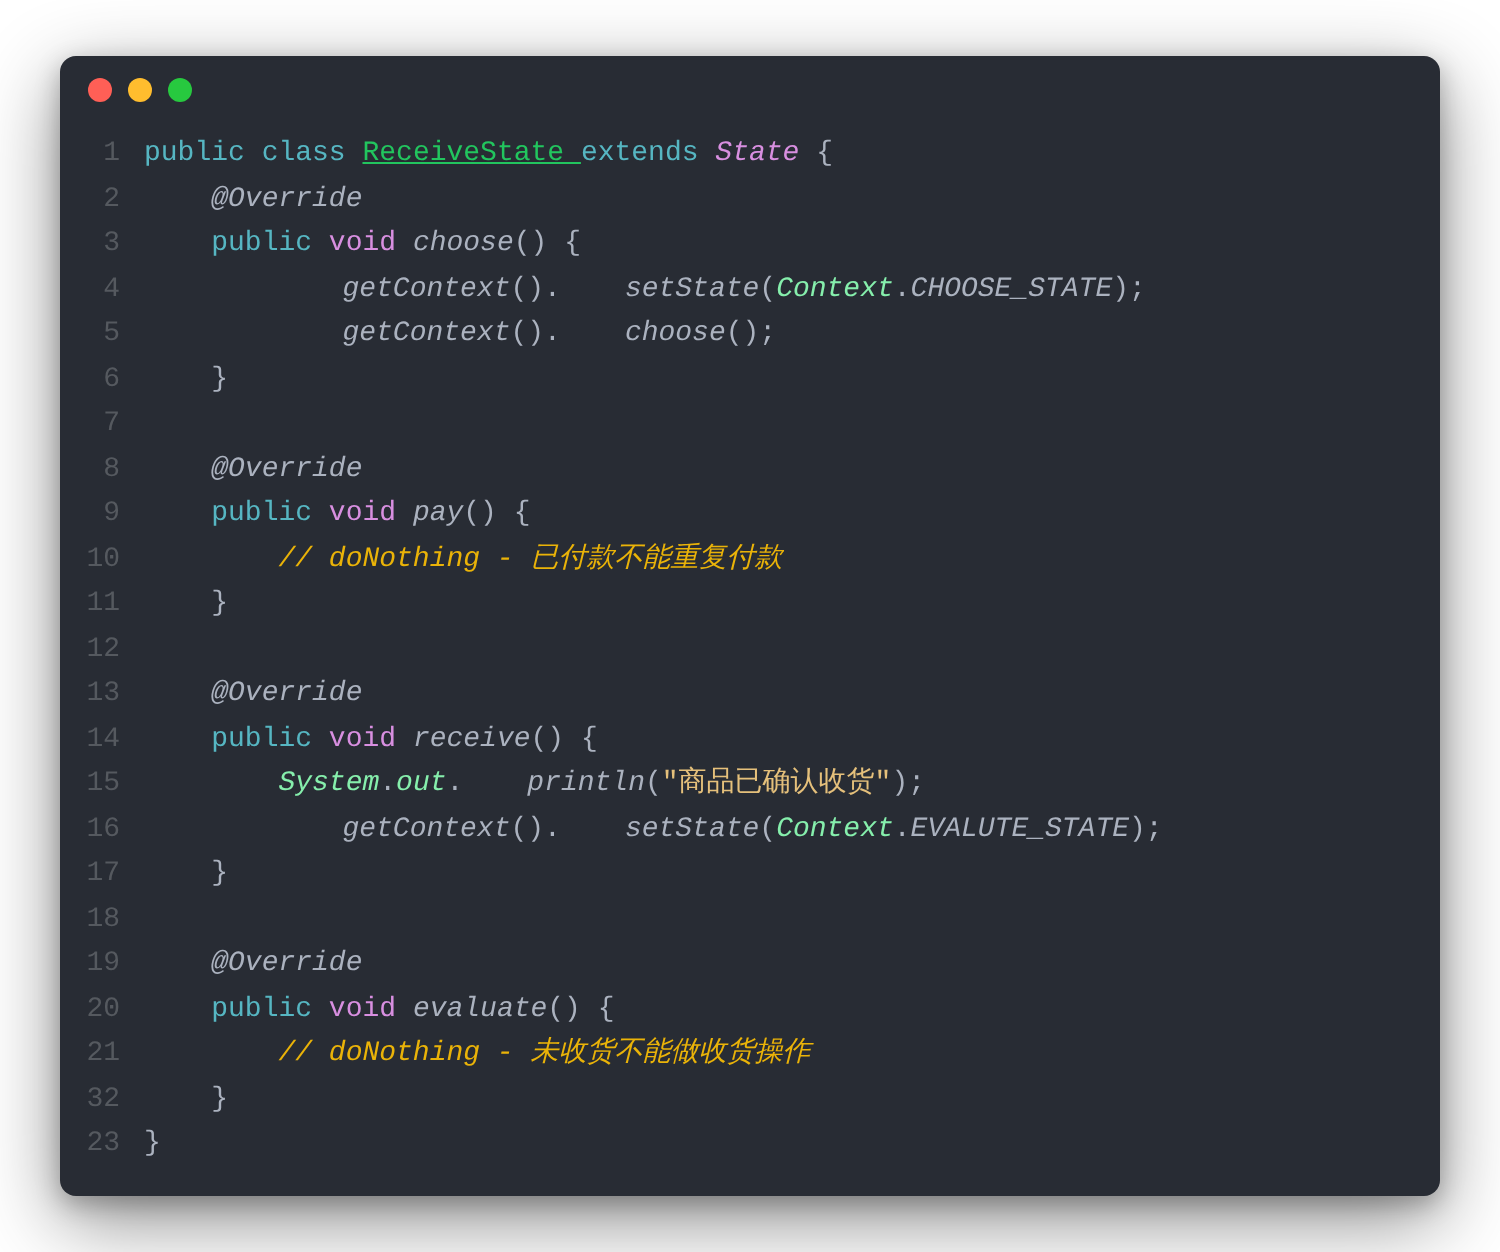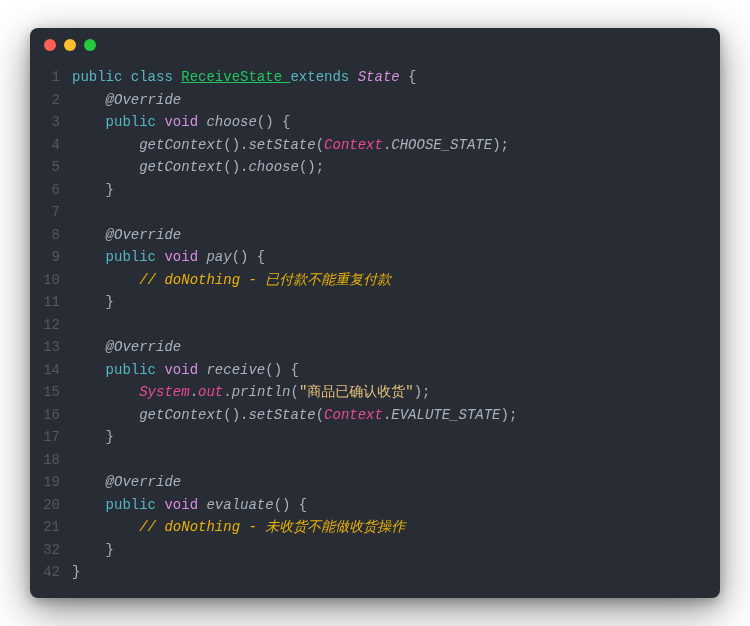--- a/index.html
+++ b/index.html
@@ -54,23 +54,23 @@
     padding-right: 16px;
     overflow: hidden;
   }
   .tok-keyword  { color: #56b6c2; }
   .tok-type     { color: #22c55e; text-decoration: underline; }
   .tok-extends  { color: #56b6c2; margin-top: 16px; }
   .tok-super    { color: #d88fe0; font-style: italic; }
   .tok-anno     { color: #abb2bf; font-style: italic; }
   .tok-rettype  { color: #d88fe0; }
   .tok-method   { color: #abb2bf; font-style: italic; }
-  .tok-call     { color: #abb2bf; font-style: italic; }
+  .tok-call     { color: #abb2bf; font-style: italic; margin-left: 32px; }
   .tok-const    { color: #abb2bf; font-style: italic; }
-  .tok-obj      { color: #ec4899; font-style: italic; }
+  .tok-obj      { color: #86efac; font-style: italic; }
   .tok-string   { color: #e5c07b; }
   .tok-comment  { color: #eab308; font-style: italic; }
   .punct        { color: #abb2bf; }
 </style>
 </head>
 <body>
 
 <div class="window">
   <div class="titlebar">
     <div class="dot red"></div>
@@ -94,17 +94,17 @@
         <div>13</div>
         <div>14</div>
         <div>15</div>
         <div>16</div>
         <div>17</div>
         <div>18</div>
         <div>19</div>
         <div>20</div>
         <div>21</div>
         <div>32</div>
-        <div>42</div>
+        <div>23</div>
       </div>
     <div class="code" id="code"><div><span class="tok-keyword">public </span><span class="tok-keyword">class </span><span class="tok-type">ReceiveState </span><span class="tok-extends">extends </span><span class="tok-super">State </span><span class="punct">{</span></div><div>    <span class="tok-anno">@Override</span></div><div>    <span class="tok-keyword">public </span><span class="tok-rettype">void </span><span class="tok-method">choose</span><span class="punct">() {</span></div><div>        <span class="tok-call">getContext</span><span class="punct">().</span><span class="tok-call">setState</span><span class="punct">(</span><span class="tok-obj">Context</span><span class="punct">.</span><span class="tok-const">CHOOSE_STATE</span><span class="punct">);</span></div><div>        <span class="tok-call">getContext</span><span class="punct">().</span><span class="tok-call">choose</span><span class="punct">();</span></div><div>    <span class="punct">}</span></div><div>&nbsp;</div><div>    <span class="tok-anno">@Override</span></div><div>    <span class="tok-keyword">public </span><span class="tok-rettype">void </span><span class="tok-method">pay</span><span class="punct">() {</span></div><div>        <span class="tok-comment">// doNothing - 已付款不能重复付款</span></div><div>    <span class="punct">}</span></div><div>&nbsp;</div><div>    <span class="tok-anno">@Override</span></div><div>    <span class="tok-keyword">public </span><span class="tok-rettype">void </span><span class="tok-method">receive</span><span class="punct">() {</span></div><div>        <span class="tok-obj">System</span><span class="punct">.</span><span class="tok-obj">out</span><span class="punct">.</span><span class="tok-call">println</span><span class="punct">(</span><span class="tok-string">"商品已确认收货"</span><span class="punct">);</span></div><div>        <span class="tok-call">getContext</span><span class="punct">().</span><span class="tok-call">setState</span><span class="punct">(</span><span class="tok-obj">Context</span><span class="punct">.</span><span class="tok-const">EVALUTE_STATE</span><span class="punct">);</span></div><div>    <span class="punct">}</span></div><div>&nbsp;</div><div>    <span class="tok-anno">@Override</span></div><div>    <span class="tok-keyword">public </span><span class="tok-rettype">void </span><span class="tok-method">evaluate</span><span class="punct">() {</span></div><div>        <span class="tok-comment">// doNothing - 未收货不能做收货操作</span></div><div>    <span class="punct">}</span></div><div><span class="punct">}</span></div></div>
   </div>
 </div>
 
 </body></html>

